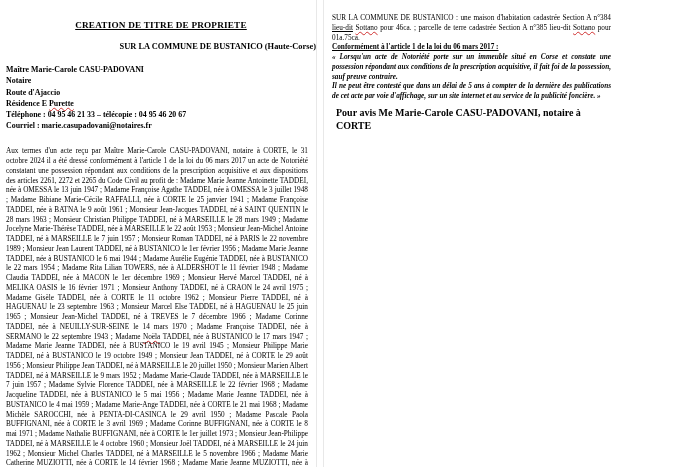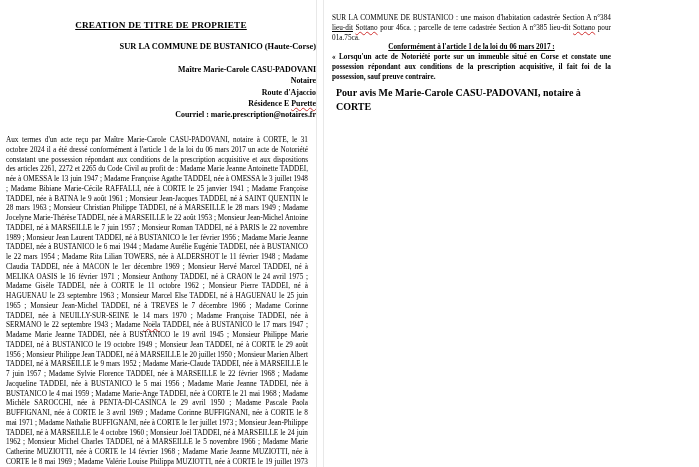--- a/index.html
+++ b/index.html
@@ -64,21 +64,21 @@
   }
   .doc-subtitle {
     text-align: right;
     font-weight: bold;
     font-size: 8.4px;
     margin: 11px 0 0 0;
     line-height: 1.2;
   }
 
   .notary-block {
-    text-align: right;
+    text-align: left;
     font-weight: bold;
     font-size: 7.9px;
     margin: 12px 0 0 0;
     line-height: 1.42;
   }
   .notary-block div { white-space: nowrap; }
 
   
   .body-text {
     text-align: justify;
@@ -95,24 +95,24 @@
     line-height: 1.345;
     margin: 8px 0 0 0;
   }
 
   .right-heading {
     font-weight: bold;
     font-size: 7.25px;
     text-decoration: underline;
     line-height: 1.345;
     margin: 0;
-    text-align: center;
   }
 
   .quote-italic {
+    font-style: italic;
     font-weight: bold;
     font-size: 7.25px;
     line-height: 1.345;
     text-align: justify;
     margin: 0;
   }
 
   .signoff {
     font-weight: bold;
     font-size: 10px;
@@ -144,35 +144,37 @@
 
     <div class="doc-title">CREATION DE TITRE DE PROPRIETE</div>
 
     <div class="doc-subtitle">SUR LA COMMUNE DE BUSTANICO (Haute-Corse)</div>
 
     <div class="notary-block">
       <div>Maître Marie-Carole CASU-PADOVANI</div>
       <div>Notaire</div>
       <div>Route d'Ajaccio</div>
       <div><span>Résidence E </span><span class="spellerr">Purette</span></div>
-      <div>Courriel : marie.prescription@notaires.fr</div>
+      <div>Téléphone : 04 95 46 21 33 – télécopie : 04 95 46 20 67</div>
+      <div>Courriel : marie.casupadovani@notaires.fr</div>
     </div>
 
     <p class="body-text"><span>Aux termes d'un acte reçu par Maître Marie-Carole CASU-PADOVANI, notaire à CORTE, le 31 octobre 2024 il a été dressé conformément à l'article 1 de la loi du 06 mars 2017 un acte de Notoriété constatant une possession répondant aux conditions de la prescription acquisitive et aux dispositions des articles 2261, 2272 et 2265 du Code Civil au profit de : Madame Marie Jeanne Antoinette TADDEI, née à OMESSA le 13 juin 1947 ; Madame Françoise Agathe TADDEI, née à OMESSA le 3 juillet 1948 ; Madame Bibiane Marie-Cécile RAFFALLI, née à CORTE le 25 janvier 1941 ; Madame Françoise TADDEI, née à BATNA le 9 août 1961 ; Monsieur Jean-Jacques TADDEI, né à SAINT QUENTIN le 28 mars 1963 ; Monsieur Christian Philippe TADDEI, né à MARSEILLE le 28 mars 1949 ; Madame Jocelyne Marie-Thérèse TADDEI, née à MARSEILLE le 22 août 1953 ; Monsieur Jean-Michel Antoine TADDEI, né à MARSEILLE le 7 juin 1957 ; Monsieur Roman TADDEI, né à PARIS le 22 novembre 1989 ; Monsieur Jean Laurent TADDEI, né à BUSTANICO le 1er février 1956 ; Madame Marie Jeanne TADDEI, née à BUSTANICO le 6 mai 1944 ; Madame Aurélie Eugénie TADDEI, née à BUSTANICO le 22 mars 1954 ; Madame Rita Lilian TOWERS, née à ALDERSHOT le 11 février 1948 ; Madame Claudia TADDEI, née à MACON le 1er décembre 1969 ; Monsieur Hervé Marcel TADDEI, né à MELIKA OASIS le 16 février 1971 ; Monsieur Anthony TADDEI, né à CRAON le  24 avril 1975 ; Madame Gisèle TADDEI, née à CORTE le 11 octobre 1962 ; Monsieur Pierre TADDEI, né à HAGUENAU le 23 septembre 1963 ; Monsieur Marcel Else TADDEI, né à HAGUENAU le  25 juin 1965 ; Monsieur Jean-Michel TADDEI, né à TREVES le 7 décembre 1966 ; Madame Corinne TADDEI, née à NEUILLY-SUR-SEINE le 14 mars 1970 ; Madame Françoise TADDEI, née à SERMANO le 22 septembre 1943 ; Madame </span><span class="spellerr">Noëla</span><span> TADDEI, née à BUSTANICO le 17 mars 1947 ; Madame Marie Jeanne TADDEI, née à BUSTANICO le 19 avril 1945 ; Monsieur Philippe Marie TADDEI, né à BUSTANICO le 19 octobre 1949 ; Monsieur Jean TADDEI, né à CORTE le 29 août 1956 ; Monsieur Philippe Jean TADDEI, né à MARSEILLE le 20 juillet 1950 ; Monsieur Marien Albert TADDEI, né à MARSEILLE le 9 mars 1952 ; Madame Marie-Claude TADDEI, née à MARSEILLE le 7 juin 1957 ; Madame Sylvie Florence TADDEI, née à MARSEILLE le 22 février 1968 ; Madame Jacqueline TADDEI, née à BUSTANICO le 5 mai 1956 ; Madame Marie Jeanne TADDEI, née à BUSTANICO le 4 mai 1959 ; Madame Marie-Ange TADDEI, née à CORTE le  21 mai 1968 ; Madame Michèle SAROCCHI, née à PENTA-DI-CASINCA le 29 avril 1950 ; Madame Pascale Paola BUFFIGNANI, née à CORTE le 3 avril 1969 ; Madame Corinne BUFFIGNANI, née à CORTE le 8 mai 1971 ; Madame Nathalie BUFFIGNANI, née à CORTE le 1er juillet 1973 ; Monsieur Jean-Philippe TADDEI, né à MARSEILLE le 4 octobre 1960 ; Monsieur Joël TADDEI, né à MARSEILLE le 24 juin 1962 ; Monsieur Michel Charles TADDEI, né à MARSEILLE le 5 novembre 1966 ; Madame Marie Catherine MUZIOTTI, née à CORTE le 14 février 1968 ; Madame Marie Jeanne MUZIOTTI, née à CORTE le  8 mai 1969 ; Madame Valérie Louise Philippa MUZIOTTI, née à CORTE le 19 juillet 1973 Désignation :</span></p>
 
   </div>
 
   <div class="page-gutter"></div>
 
   <div class="page page-right">
 
     <p class="right-body"><span>SUR LA COMMUNE DE BUSTANICO : une maison d'habitation cadastrée Section A n°384 </span><span class="linkish">lieu-dit</span><span> </span><span class="spellerr">Sottano</span><span> pour 46ca. ; parcelle de terre cadastrée Section A n°385 lieu-dit </span><span class="spellerr">Sottano</span><span> pour 01a.75ca.</span></p>
 
     <p class="right-heading">Conformément à l'article 1 de la loi du 06 mars 2017 :</p>
 
     <p class="quote-italic">« Lorsqu'un acte de Notoriété porte sur un immeuble situé en Corse et constate une possession répondant aux conditions de la prescription acquisitive, il fait foi de la possession, sauf preuve contraire.</p>
 
+    <p class="quote-italic">Il ne peut être contesté que dans un délai de 5 ans à compter de la dernière des publications de cet acte par voie d'affichage, sur un site internet et au service de la publicité foncière. »</p>
 
     <p class="signoff">Pour avis Me Marie-Carole CASU-PADOVANI, notaire à CORTE</p>
 
   </div>
 
 </div>
 
 </body></html>

